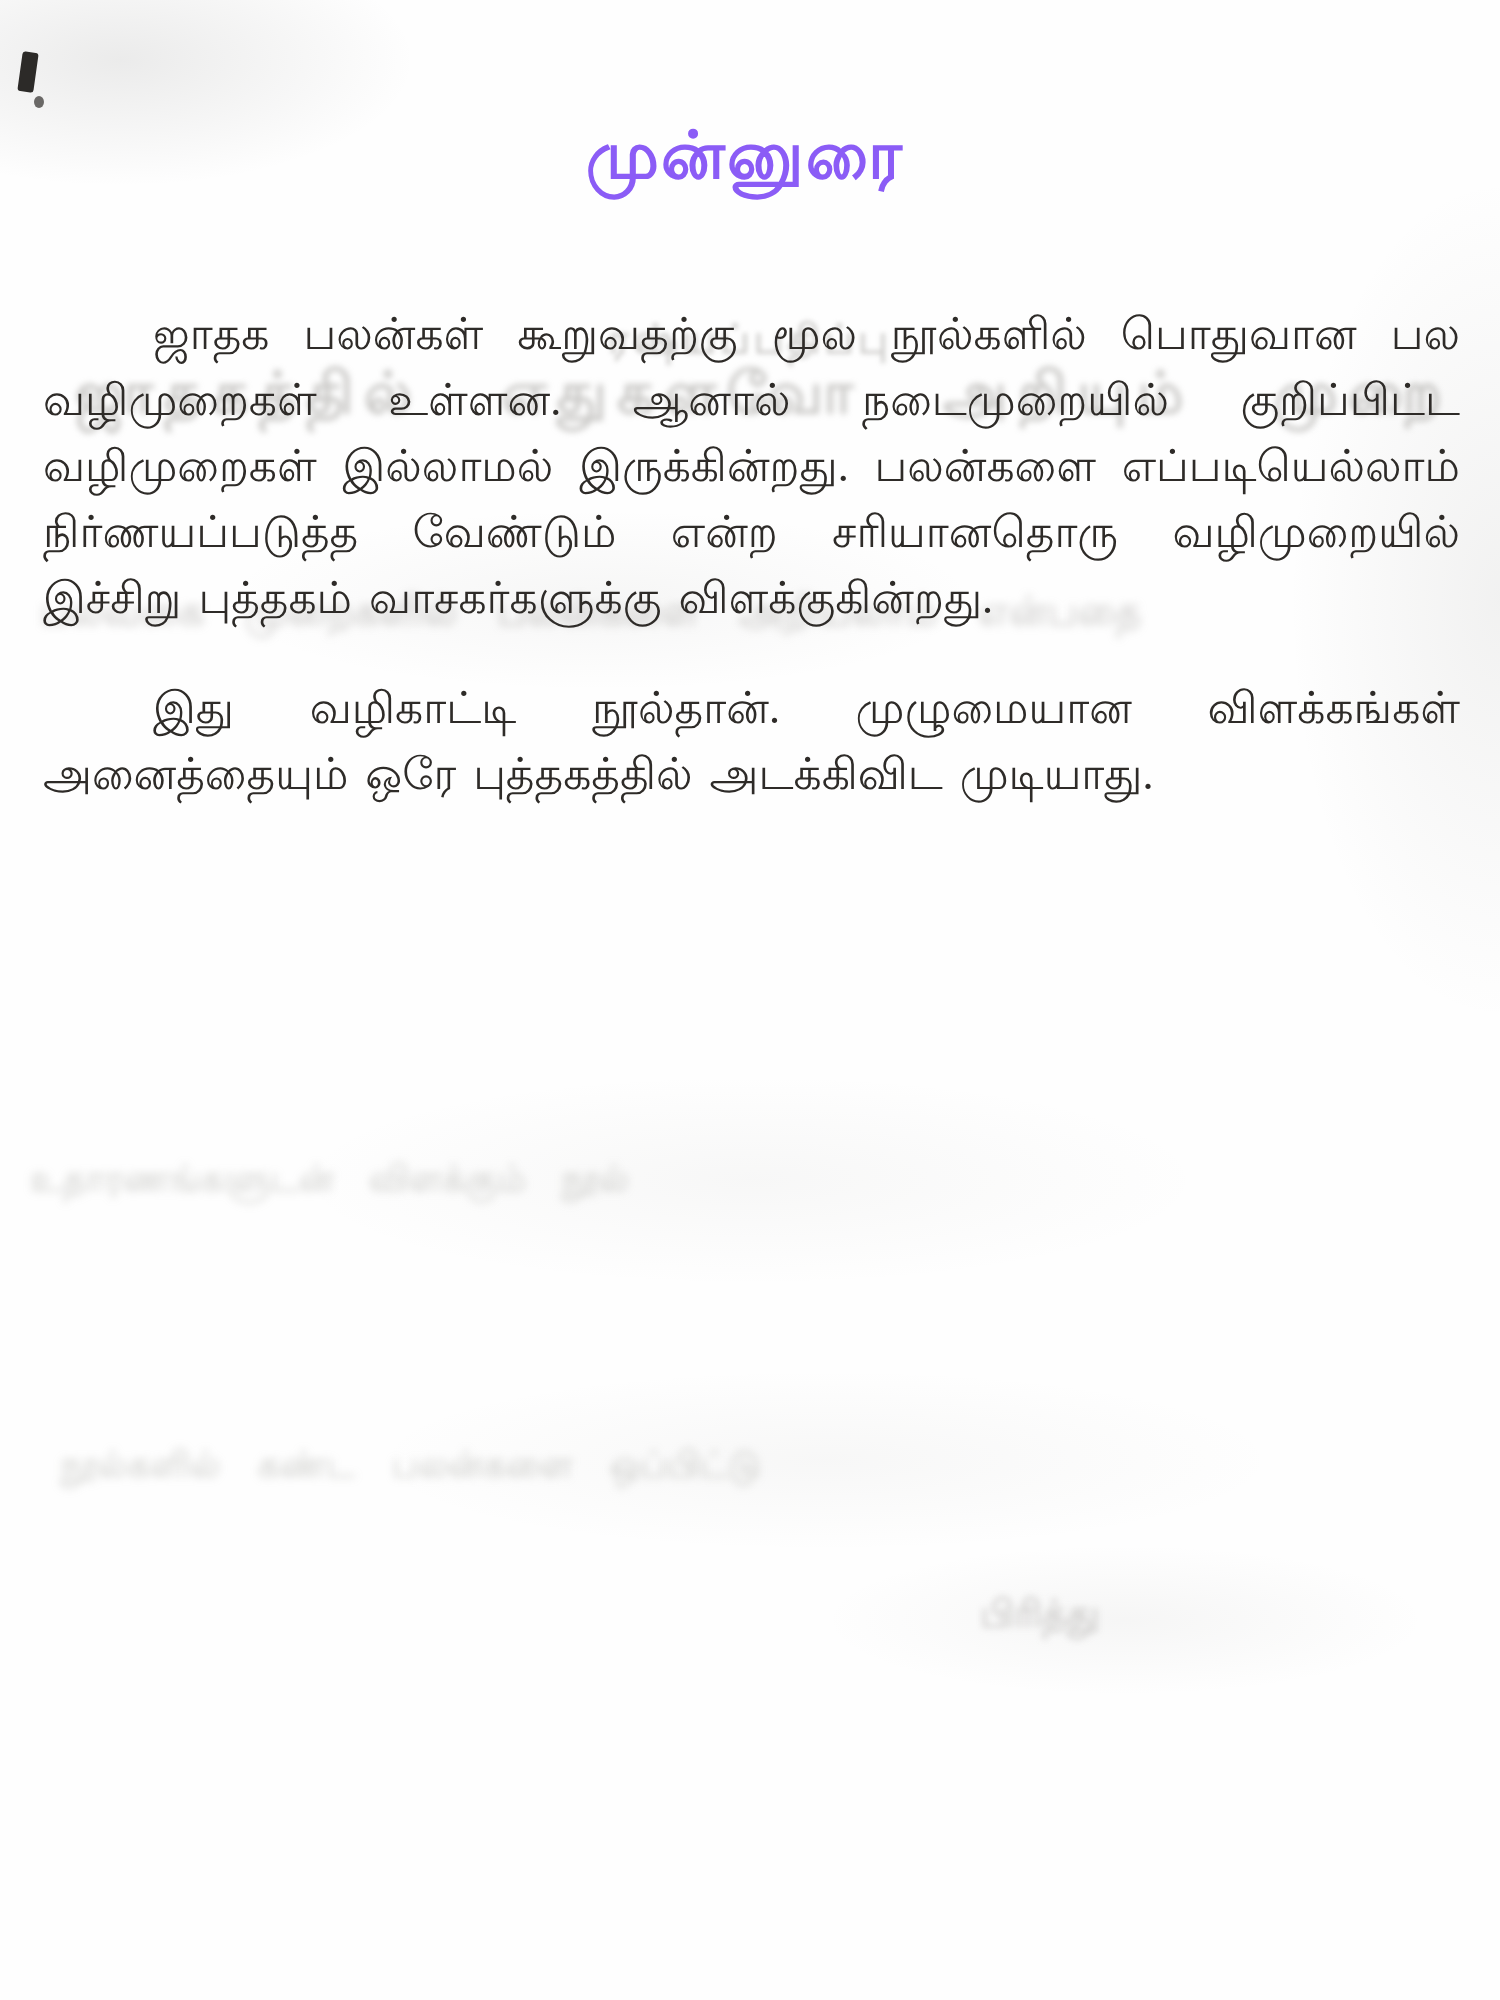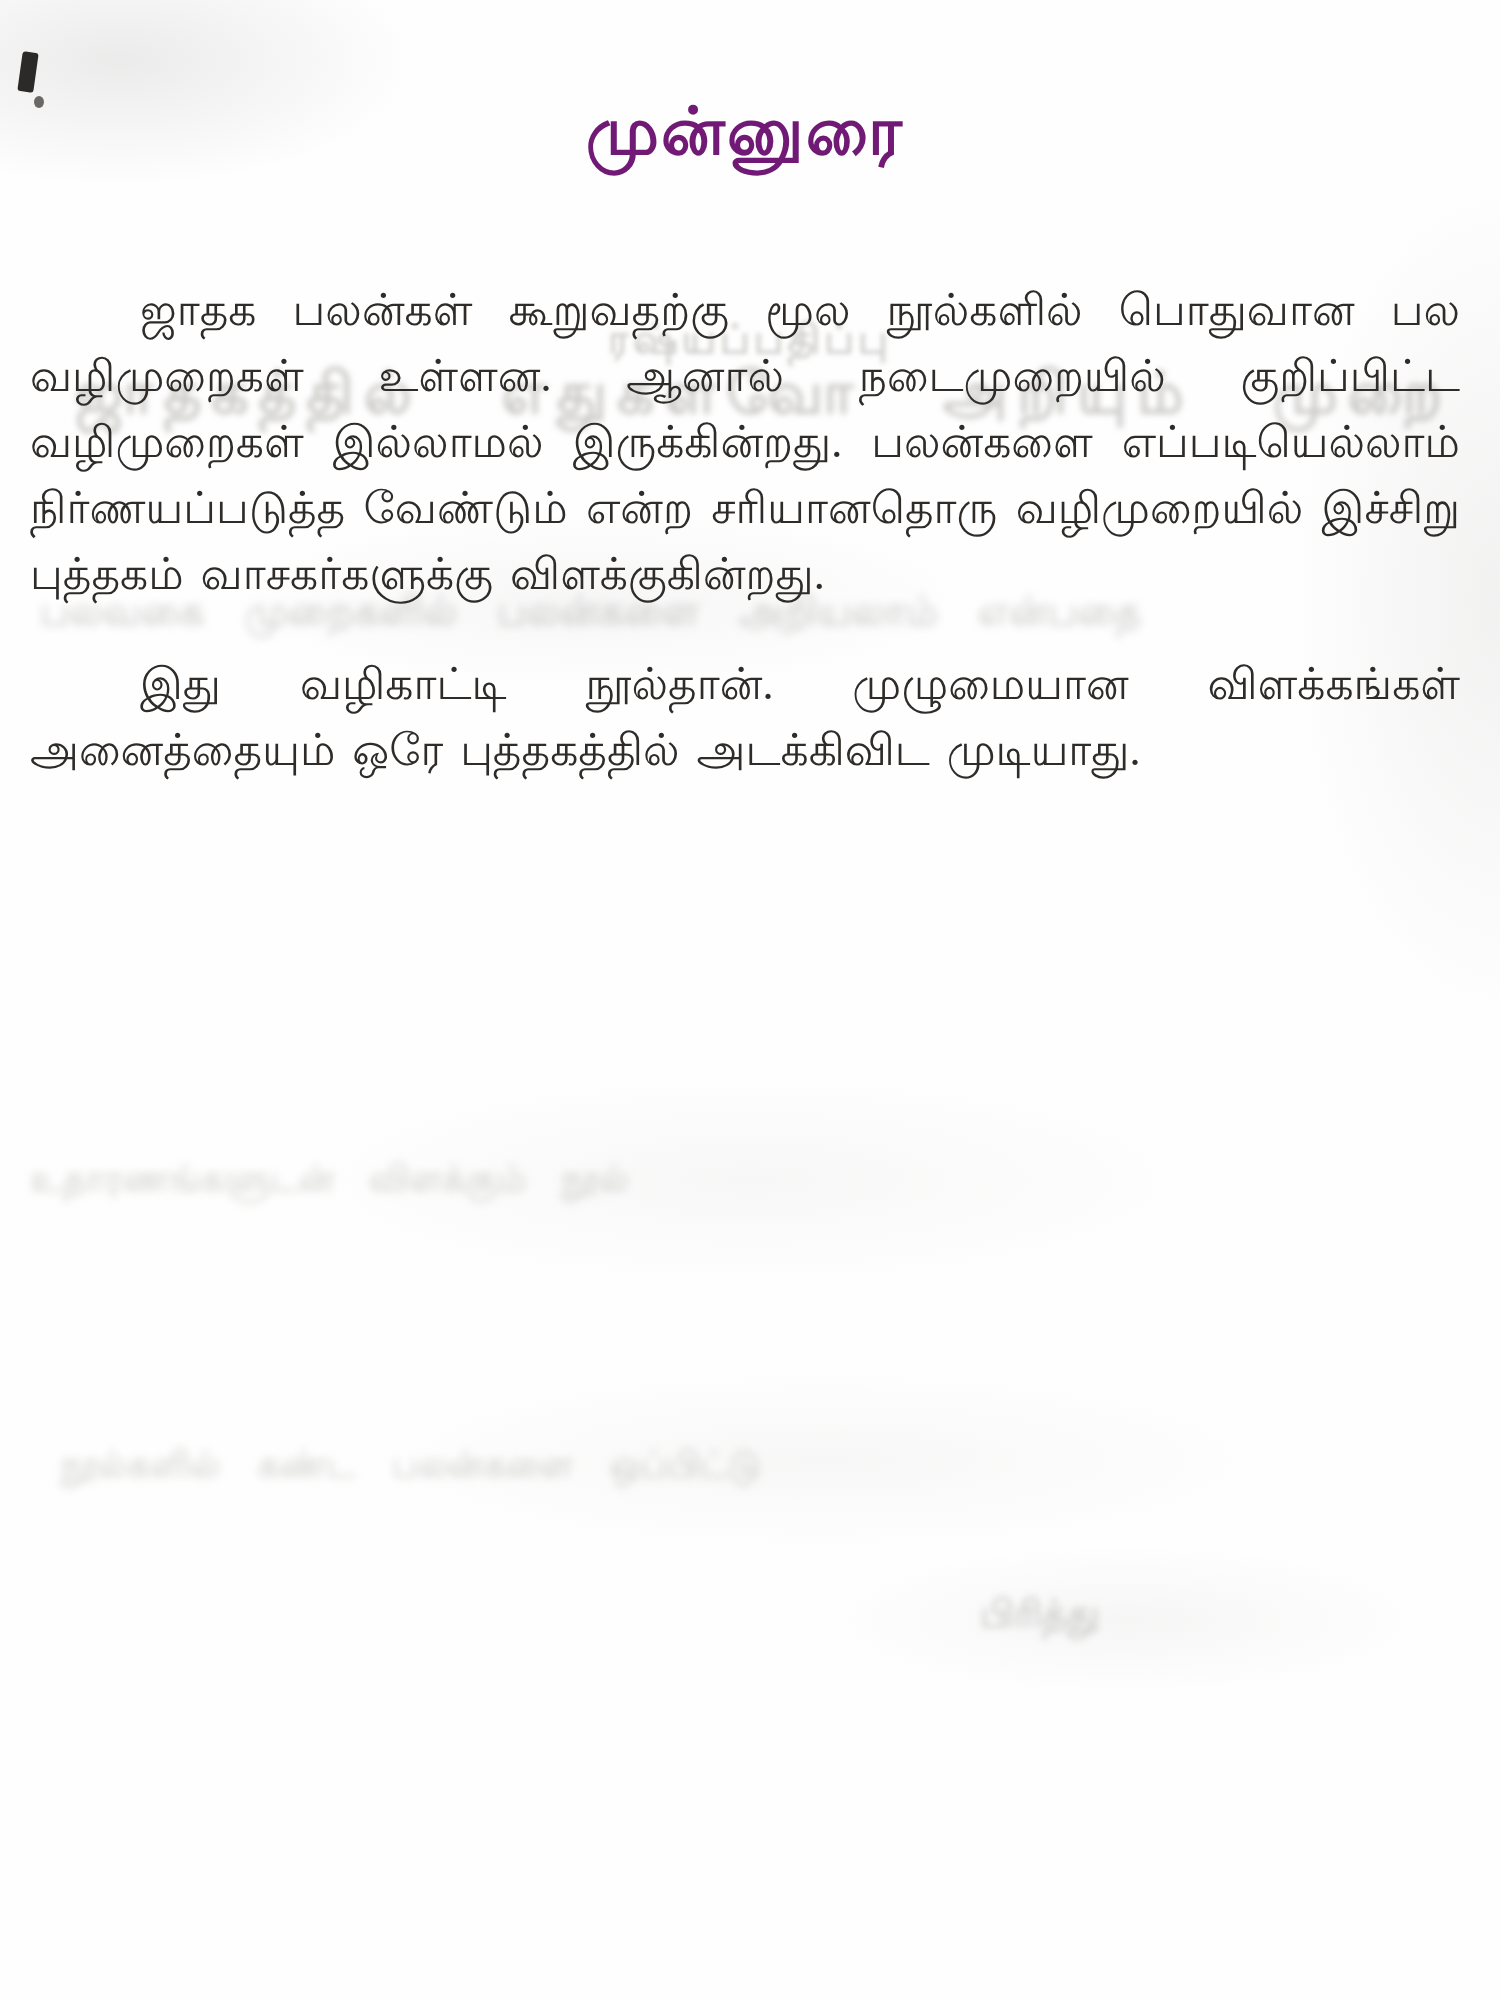--- a/index.html
+++ b/index.html
@@ -35,30 +35,31 @@
       radial-gradient(ellipse 400px 100px at 75% 81%, rgba(140,140,136,0.07), transparent 75%);
   }
 
   .content {
     position: relative;
     z-index: 2;
     padding: 0 40px 0 30px;
   }
 
   .title {
-    margin-top: 94px;
+    margin-top: 118px;
     text-align: center;
     font-size: 66px;
     font-weight: bold;
     letter-spacing: 2px;
-    color: #701a75;
+    color: #8b5cf6;
   }
 
   .body-text {
     margin-top: 100px;
+    margin-left: 13px;
   }
 
   .para {
     font-size: 44px;
     line-height: 66px;
     color: #2e2b28;
     text-align: justify;
     text-indent: 110px;
     margin-bottom: 44px;
     word-spacing: 6px;

